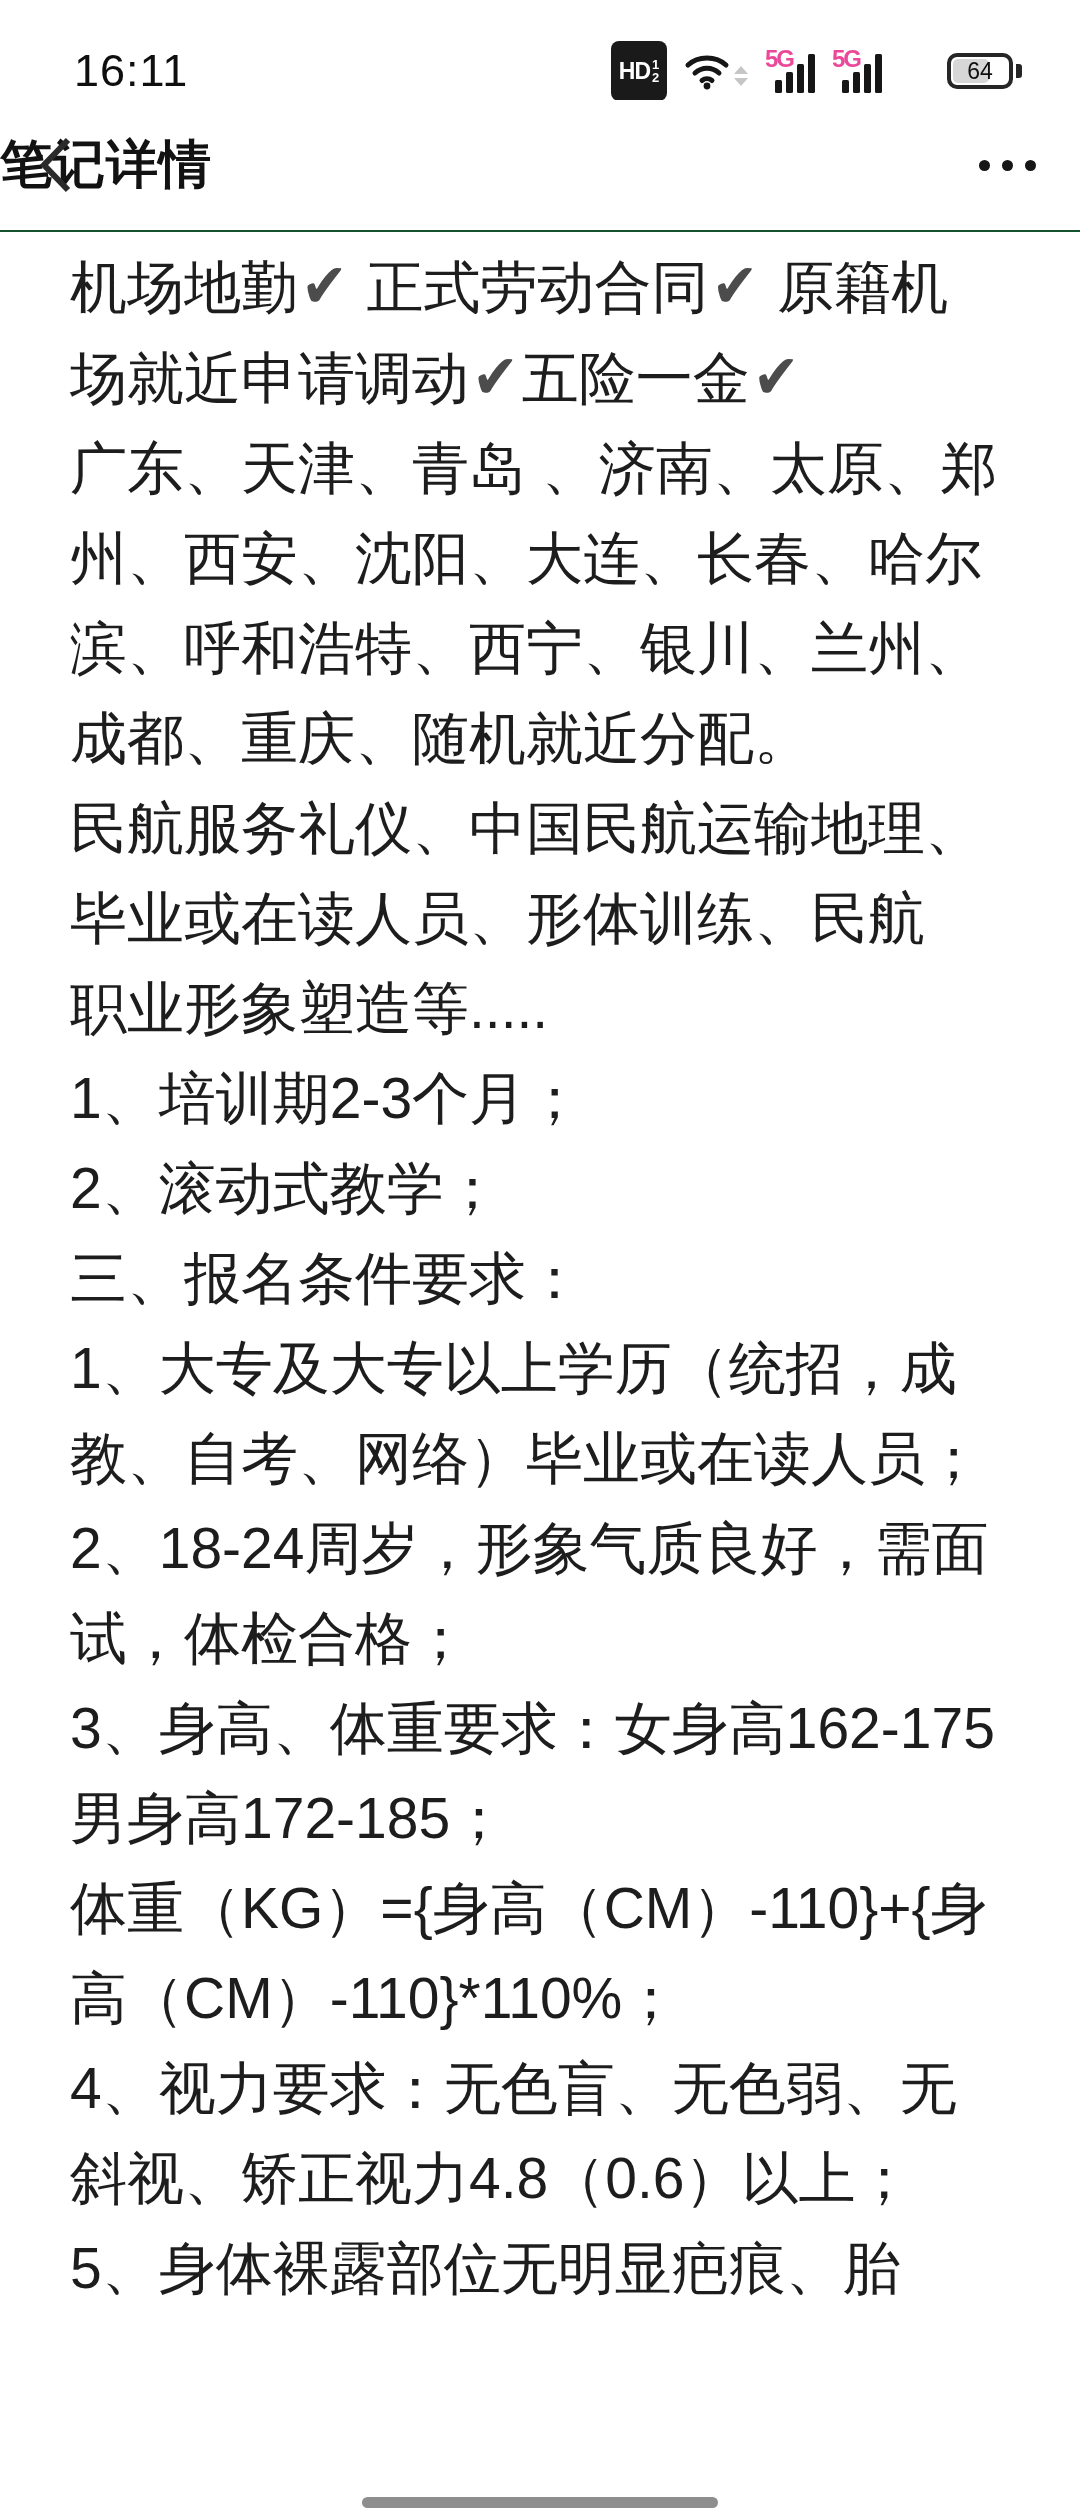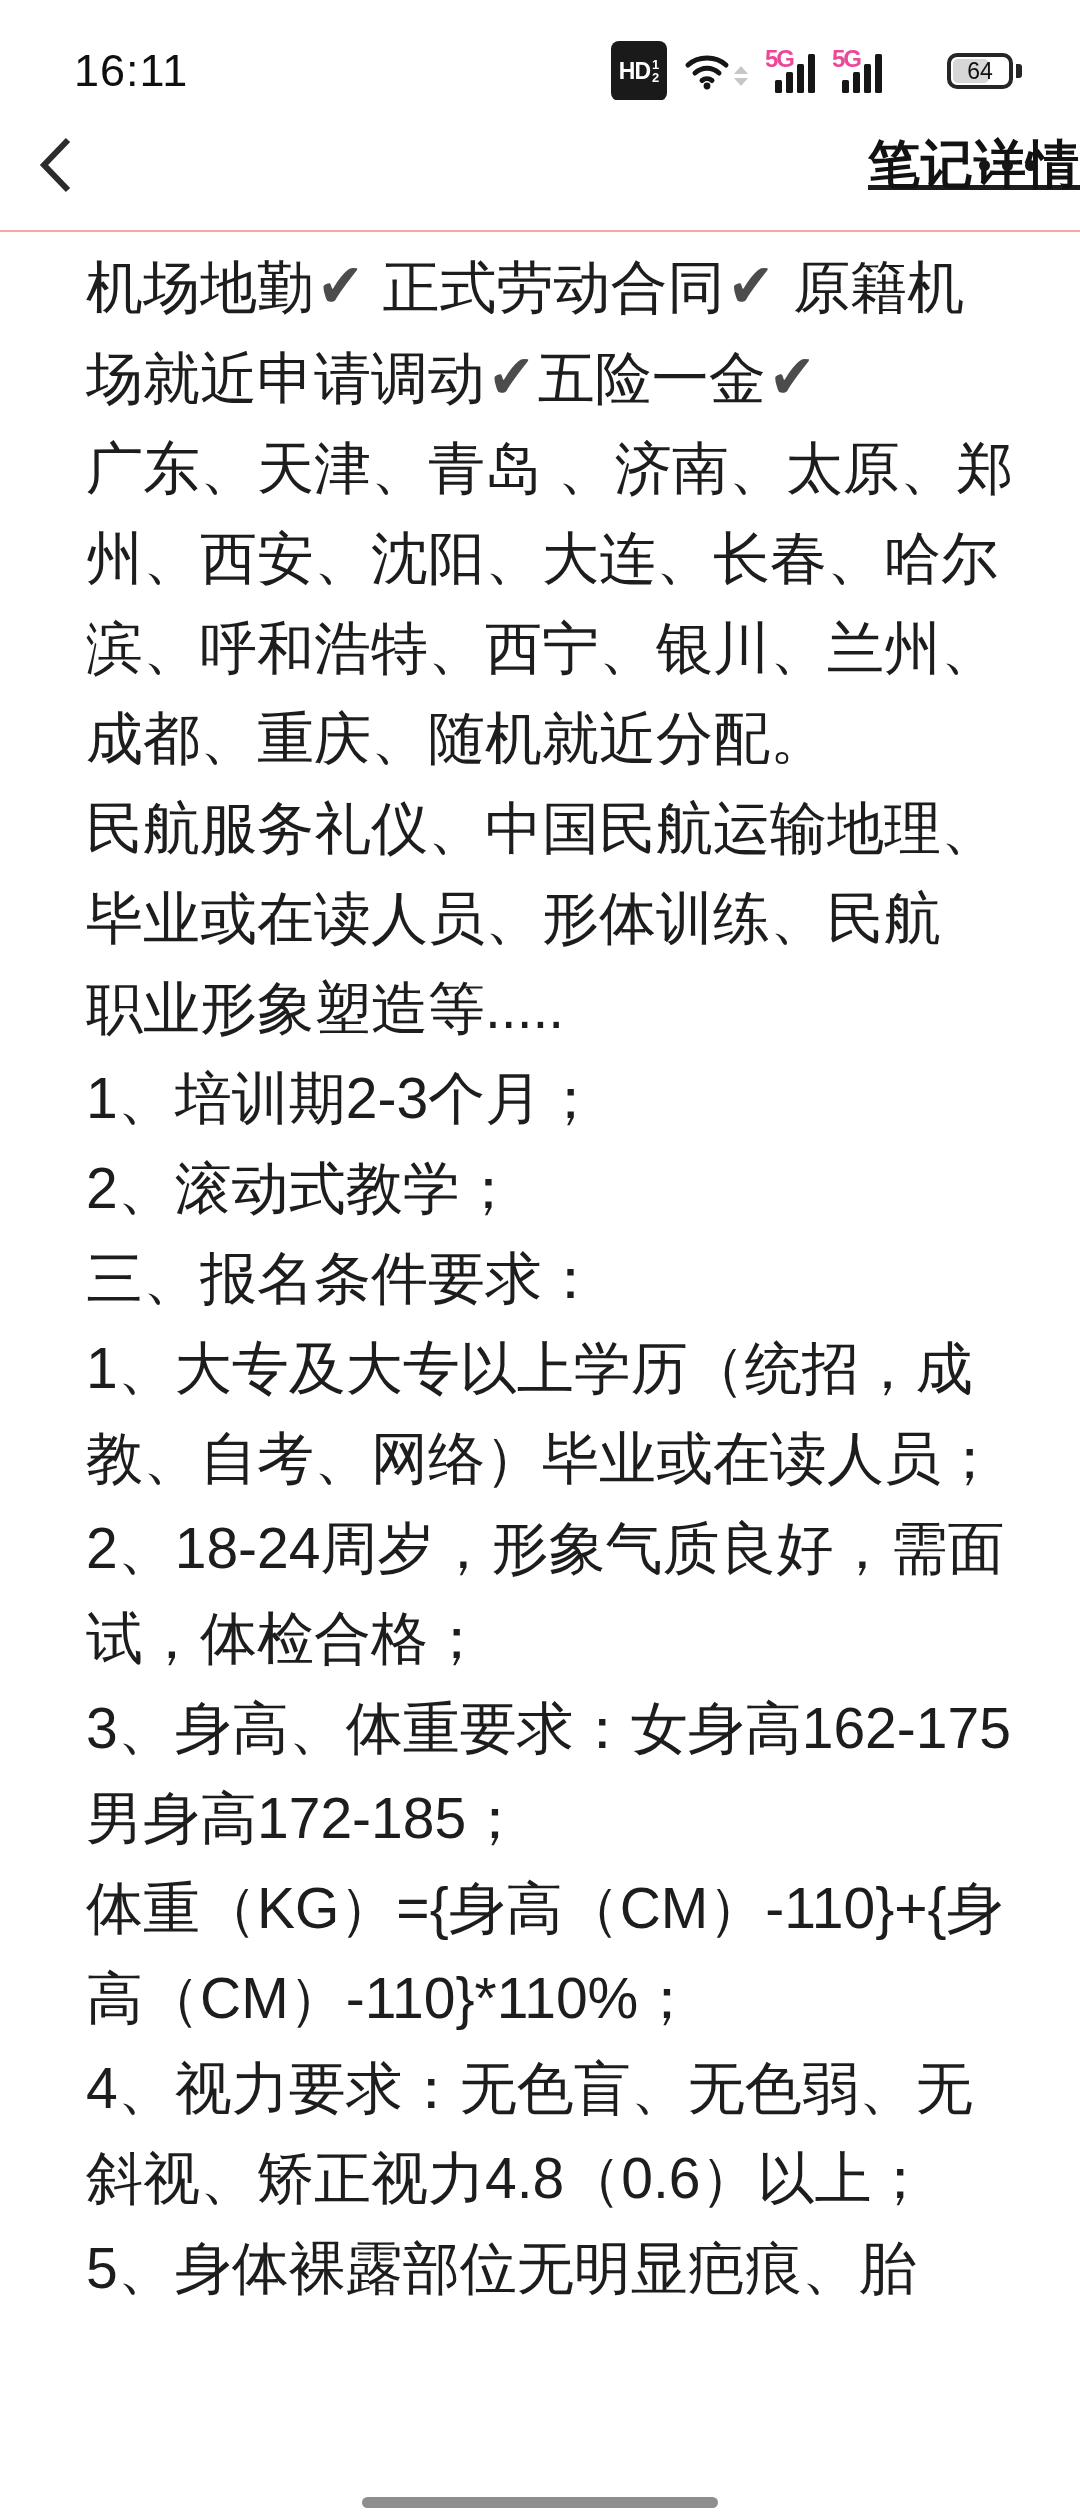--- a/index.html
+++ b/index.html
@@ -32,38 +32,38 @@
   .sig .bars b{display:block;width:7px;background:#161616;border-radius:1.5px;}
   .batwrap{display:flex;align-items:center;margin-left:48px;}
   .bat{position:relative;width:58px;height:28px;border:4px solid #262626;border-radius:10px;
        display:flex;align-items:center;justify-content:center;overflow:hidden;}
   .bat .fill{position:absolute;left:2px;top:2px;bottom:2px;width:62%;background:#d7d7d7;border-radius:5px;}
   .bat .lvl{position:relative;font-size:23px;color:#101010;z-index:1;}
   .nub{width:6px;height:14px;background:#262626;border-radius:0 3px 3px 0;margin-left:3px;}
   
   .navbar{
     position:absolute;top:100px;left:0;right:0;height:132px;background:#fff;
-    display:flex;align-items:center;justify-content:flex-end;
-    border-bottom:2px solid #fca5a5;box-sizing:border-box;text-decoration:underline;
+    display:flex;align-items:center;justify-content:flex-start;
+    border-bottom:2px solid #14532d;box-sizing:border-box;
   }
   .backbtn{position:absolute;left:38px;top:0;bottom:0;width:80px;background:none;border:none;
     display:flex;align-items:center;justify-content:flex-start;padding:0;cursor:pointer;}
   .title{font-size:52px;font-weight:700;color:#121212;margin:0;letter-spacing:1px;}
   .morebtn{position:absolute;right:44px;top:0;bottom:0;background:none;border:none;
     display:flex;align-items:center;padding:0;cursor:pointer;}
   .dots{display:flex;gap:12px;}
   .dots s{display:block;width:11px;height:11px;border-radius:50%;background:#161616;}
   
   .content{
     position:absolute;top:232px;left:0;right:0;bottom:0;
     padding:9px 68px 0 70px;box-sizing:border-box;overflow:hidden;background:#fff;
   }
   .line{
     font-size:57px;line-height:90px;color:#1d1d1d;white-space:pre;
-    font-stretch:condensed;letter-spacing:0;margin-left:16px;
+    font-stretch:condensed;letter-spacing:0;
   }
   .check{color:#4c4c4c;padding:0 3px;font-size:62px;}
   
   .homebar{
     position:absolute;left:50%;bottom:12px;transform:translateX(-50%);
     width:356px;height:11px;border-radius:6px;background:#8e8e8e;
   }
 </style>
 </head>
 <body>

